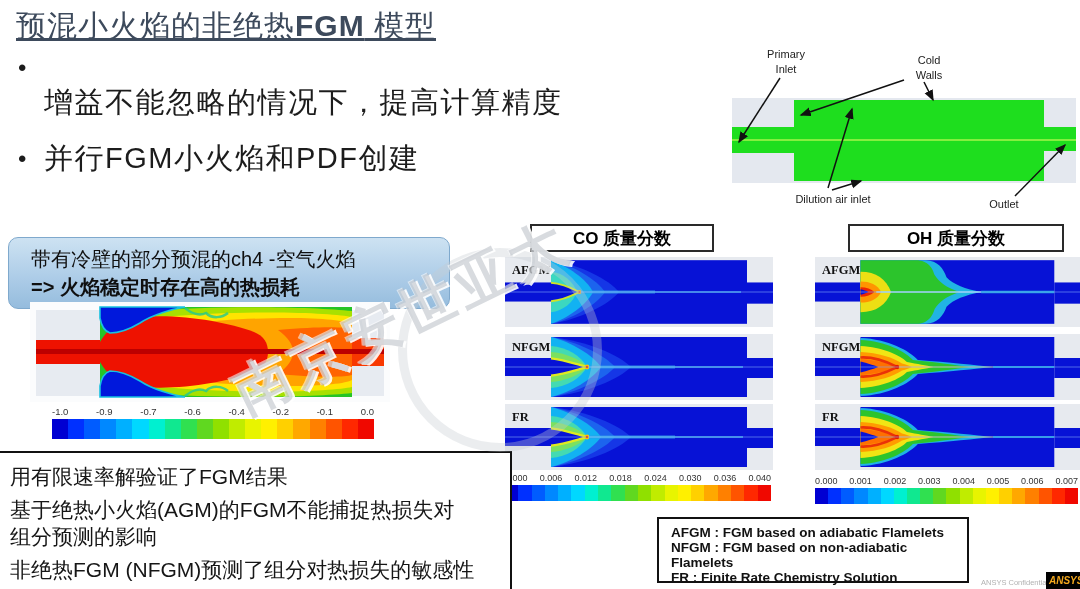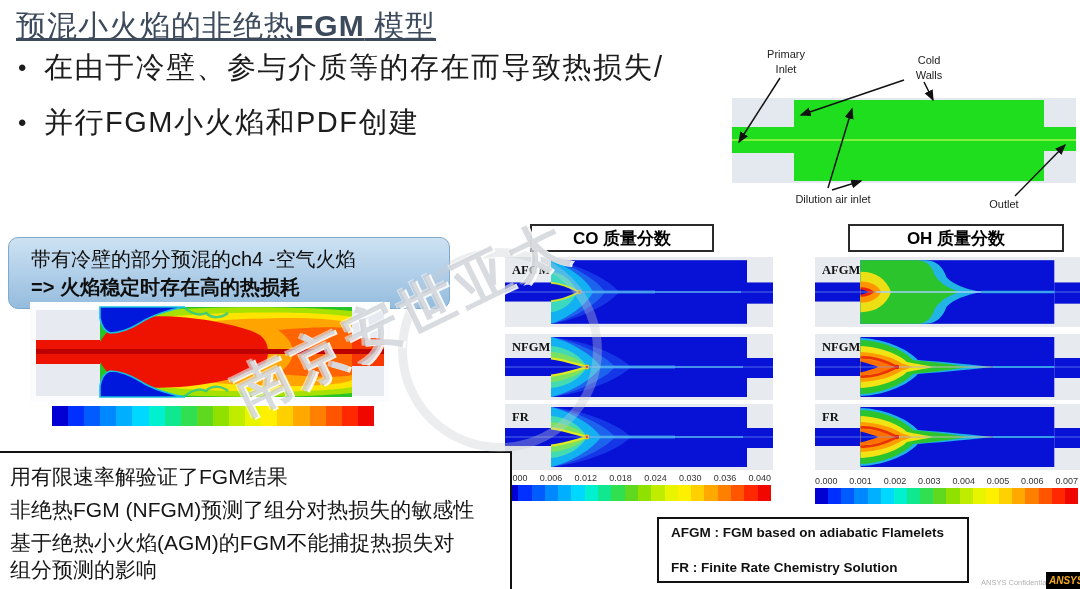--- a/index.html
+++ b/index.html
@@ -73,21 +73,22 @@
 <div class="slide">
 
   <div class="abs title">
     <span>预混小火焰的非绝热</span><b>FGM</b><span> 模型</span>
   </div>
 
   <div class="abs bullets">
     <div class="bullet-item">
       <span class="bullet-dot">•</span>
       <span>
-        <span>在由于冷壁、参与介质等的存在而导致热损失/</span><br>
+        <br>
+        <span>增益不能忽略的情况下，提高计算精度</span>
       </span>
     </div>
     <div class="bullet-item">
       <span class="bullet-dot">•</span>
       <span>并行FGM小火焰和PDF创建</span>
     </div>
   </div>
 
   <div class="abs geo">
     <svg width="352" height="172" viewBox="0 0 352 172">
@@ -138,20 +139,30 @@
       <rect x="322" y="36" width="32" height="28" fill="#f83800"></rect>
       <path d="M70,40 C78,26 90,17 112,15 C152,12 196,20 224,30 C234,34 238,41 238,50 C238,59 234,66 224,70 C196,80 152,88 112,85 C90,83 78,74 70,60 Z" fill="#ee1200"></path>
       <rect x="6" y="38" width="64" height="24" fill="#ee1200"></rect>
       <rect x="6" y="47" width="348" height="5" fill="#bc0000"></rect>
       <path d="M70,5 L155,5 C142,7 122,13 110,21 C100,27 88,31 80,31 C74,29 71,22 70,16 Z" fill="#0018dc" stroke="#16c0e0" stroke-width="1.6"></path>
       <path d="M70,95 L155,95 C142,93 122,87 110,79 C100,73 88,69 80,69 C74,71 71,78 70,84 Z" fill="#0018dc" stroke="#16c0e0" stroke-width="1.6"></path>
       <path d="M155,6 C162,12 170,14 176,11 C182,17 192,16 198,11" fill="none" stroke="#20c890" stroke-width="2.5" opacity="0.8"></path>
       <path d="M155,94 C162,88 170,86 176,89 C182,83 192,84 198,89" fill="none" stroke="#20c890" stroke-width="2.5" opacity="0.8"></path>
     </svg>
     <div class="cbar hl-cbar" style="left:22px;top:104px;width:322px;">
+      <div class="cbar-ticks">
+        <span>-1.0</span>
+          <span>-0.9</span>
+          <span>-0.7</span>
+          <span>-0.6</span>
+          <span>-0.4</span>
+          <span>-0.2</span>
+          <span>-0.1</span>
+          <span>0.0</span>
+      </div>
       <div class="cbar-bar" style="background: linear-gradient(90deg, rgb(0, 0, 210) 0%, rgb(0, 0, 210) 5%, rgb(0, 48, 255) 5%, rgb(0, 48, 255) 10%, rgb(0, 92, 255) 10%, rgb(0, 92, 255) 15%, rgb(0, 136, 255) 15%, rgb(0, 136, 255) 20%, rgb(0, 176, 255) 20%, rgb(0, 176, 255) 25%, rgb(0, 216, 255) 25%, rgb(0, 216, 255) 30%, rgb(0, 240, 208) 30%, rgb(0, 240, 208) 35%, rgb(16, 232, 144) 35%, rgb(16, 232, 144) 40%, rgb(48, 224, 80) 40%, rgb(48, 224, 80) 45%, rgb(96, 216, 32) 45%, rgb(96, 216, 32) 50%, rgb(144, 224, 0) 50%, rgb(144, 224, 0) 55%, rgb(192, 236, 0) 55%, rgb(192, 236, 0) 60%, rgb(232, 244, 0) 60%, rgb(232, 244, 0) 65%, rgb(255, 240, 0) 65%, rgb(255, 240, 0) 70%, rgb(255, 208, 0) 70%, rgb(255, 208, 0) 75%, rgb(255, 168, 0) 75%, rgb(255, 168, 0) 80%, rgb(255, 128, 0) 80%, rgb(255, 128, 0) 85%, rgb(255, 84, 0) 85%, rgb(255, 84, 0) 90%, rgb(255, 40, 0) 90%, rgb(255, 40, 0) 95%, rgb(240, 8, 0) 95%, rgb(240, 8, 0) 100%);"></div>
     </div>
   </div>
 
   <div class="abs col-header" style="left:530px;top:224px;width:184px;height:28px;">CO 质量分数</div>
 
   <div class="panel" style="left:505px;top:257px;width:268px;height:70px;">
     <svg viewBox="0 0 268 66" preserveAspectRatio="none">
       <rect width="268" height="66" fill="#e7eaef"></rect>
       <rect x="46" y="3" width="196" height="60" fill="#0712d6"></rect>
@@ -305,26 +316,27 @@
         <span>0.004</span>
         <span>0.005</span>
         <span>0.006</span>
         <span>0.007</span>
     </div>
     <div class="cbar-bar" style="background: linear-gradient(90deg, rgb(0, 0, 210) 0%, rgb(0, 0, 210) 5%, rgb(0, 48, 255) 5%, rgb(0, 48, 255) 10%, rgb(0, 92, 255) 10%, rgb(0, 92, 255) 15%, rgb(0, 136, 255) 15%, rgb(0, 136, 255) 20%, rgb(0, 176, 255) 20%, rgb(0, 176, 255) 25%, rgb(0, 216, 255) 25%, rgb(0, 216, 255) 30%, rgb(0, 240, 208) 30%, rgb(0, 240, 208) 35%, rgb(16, 232, 144) 35%, rgb(16, 232, 144) 40%, rgb(48, 224, 80) 40%, rgb(48, 224, 80) 45%, rgb(96, 216, 32) 45%, rgb(96, 216, 32) 50%, rgb(144, 224, 0) 50%, rgb(144, 224, 0) 55%, rgb(192, 236, 0) 55%, rgb(192, 236, 0) 60%, rgb(232, 244, 0) 60%, rgb(232, 244, 0) 65%, rgb(255, 240, 0) 65%, rgb(255, 240, 0) 70%, rgb(255, 208, 0) 70%, rgb(255, 208, 0) 75%, rgb(255, 168, 0) 75%, rgb(255, 168, 0) 80%, rgb(255, 128, 0) 80%, rgb(255, 128, 0) 85%, rgb(255, 84, 0) 85%, rgb(255, 84, 0) 90%, rgb(255, 40, 0) 90%, rgb(255, 40, 0) 95%, rgb(240, 8, 0) 95%, rgb(240, 8, 0) 100%);"></div>
   </div>
 
   <div class="abs conclusions">
     <p>用有限速率解验证了FGM结果</p>
+    <p><span>基于绝热小火焰(AGM)的FGM不能捕捉热损失对</span><br><span>组分预测的影响</span></p>
     <p>非绝热FGM (NFGM)预测了组分对热损失的敏感性</p>
-    <p><span>基于绝热小火焰(AGM)的FGM不能捕捉热损失对</span><br><span>组分预测的影响</span></p>
   </div>
 
   <div class="abs legend-box">
     <div>AFGM : FGM based on adiabatic Flamelets</div>
+    <div>NFGM : FGM based on non-adiabatic Flamelets</div>
     <div>FR : Finite Rate Chemistry Solution</div>
   </div>
 
   <div class="abs wm-circle"></div>
   <div class="abs watermark">南京安世亚太</div>
 
   <div class="abs conf-text">ANSYS Confidential</div>
   <div class="abs ansys-logo">ANSYS</div>
 
 </div>

